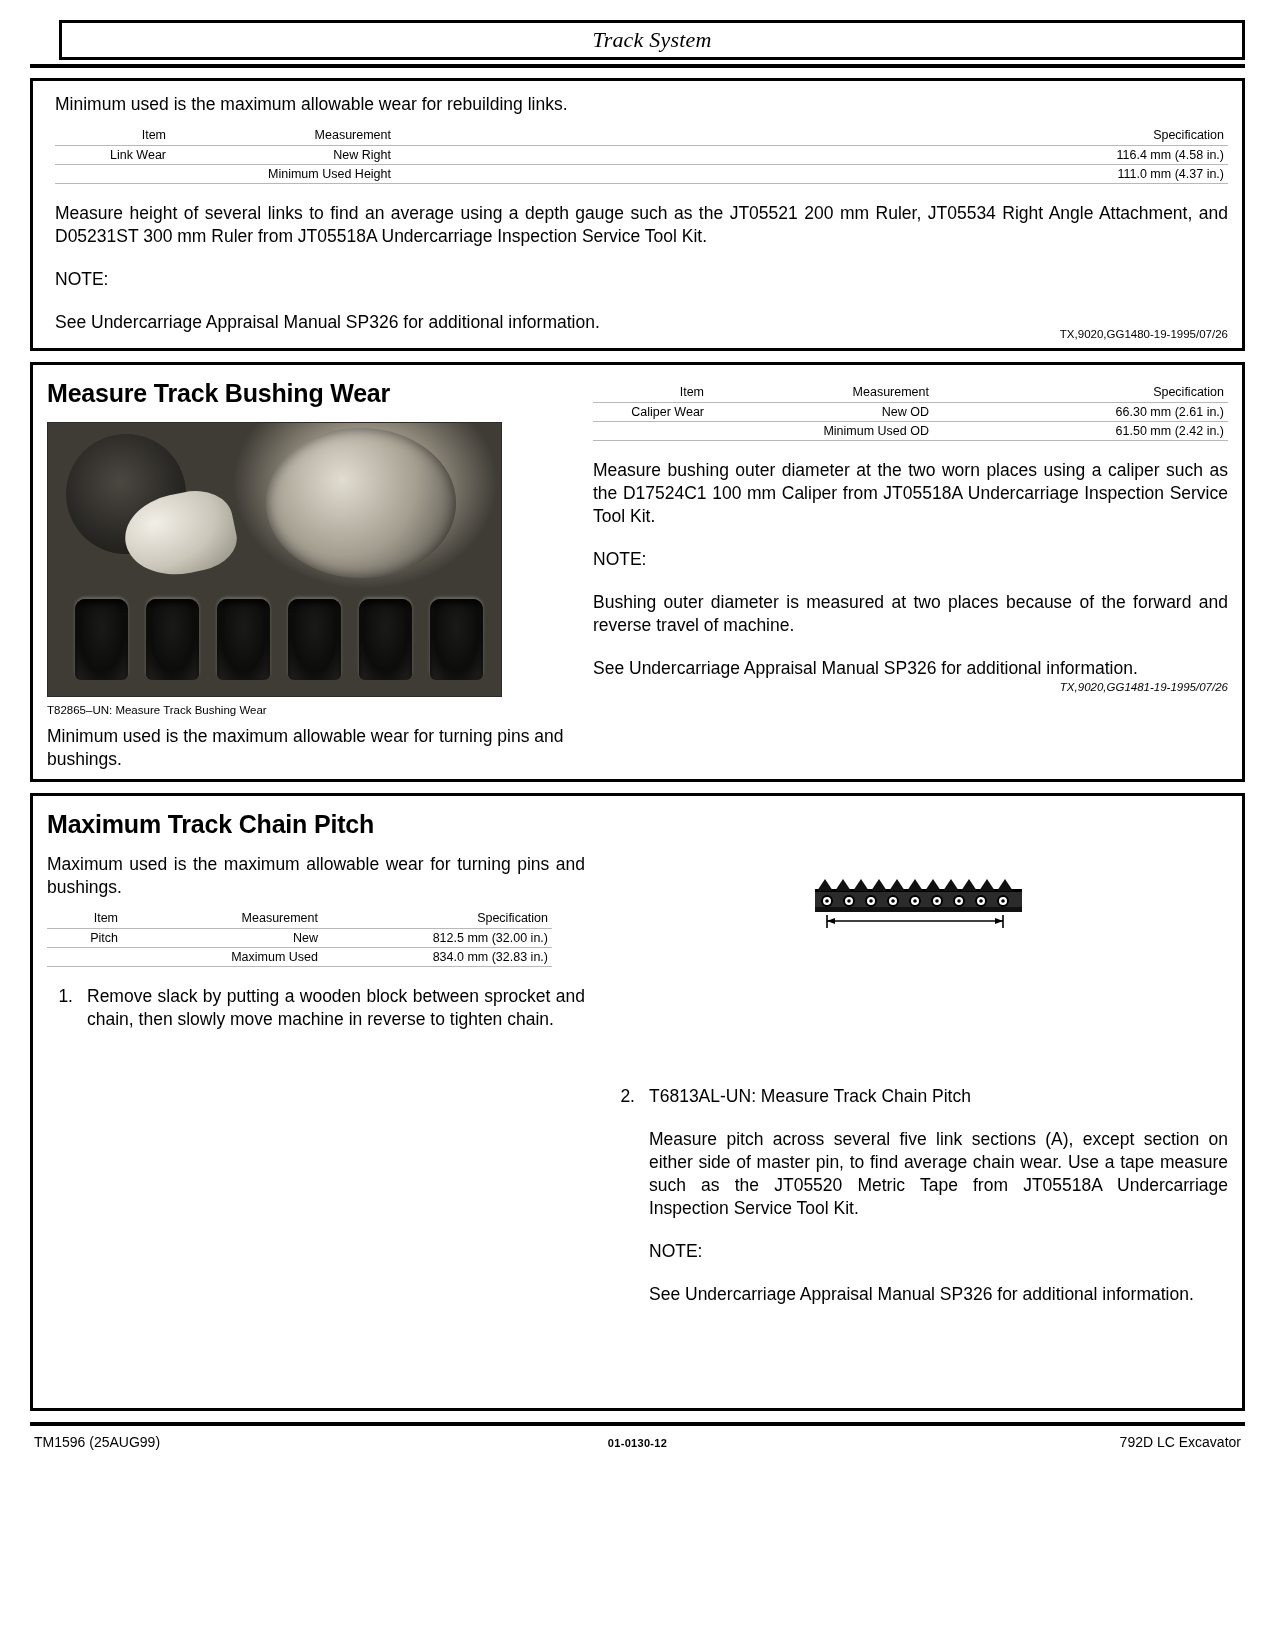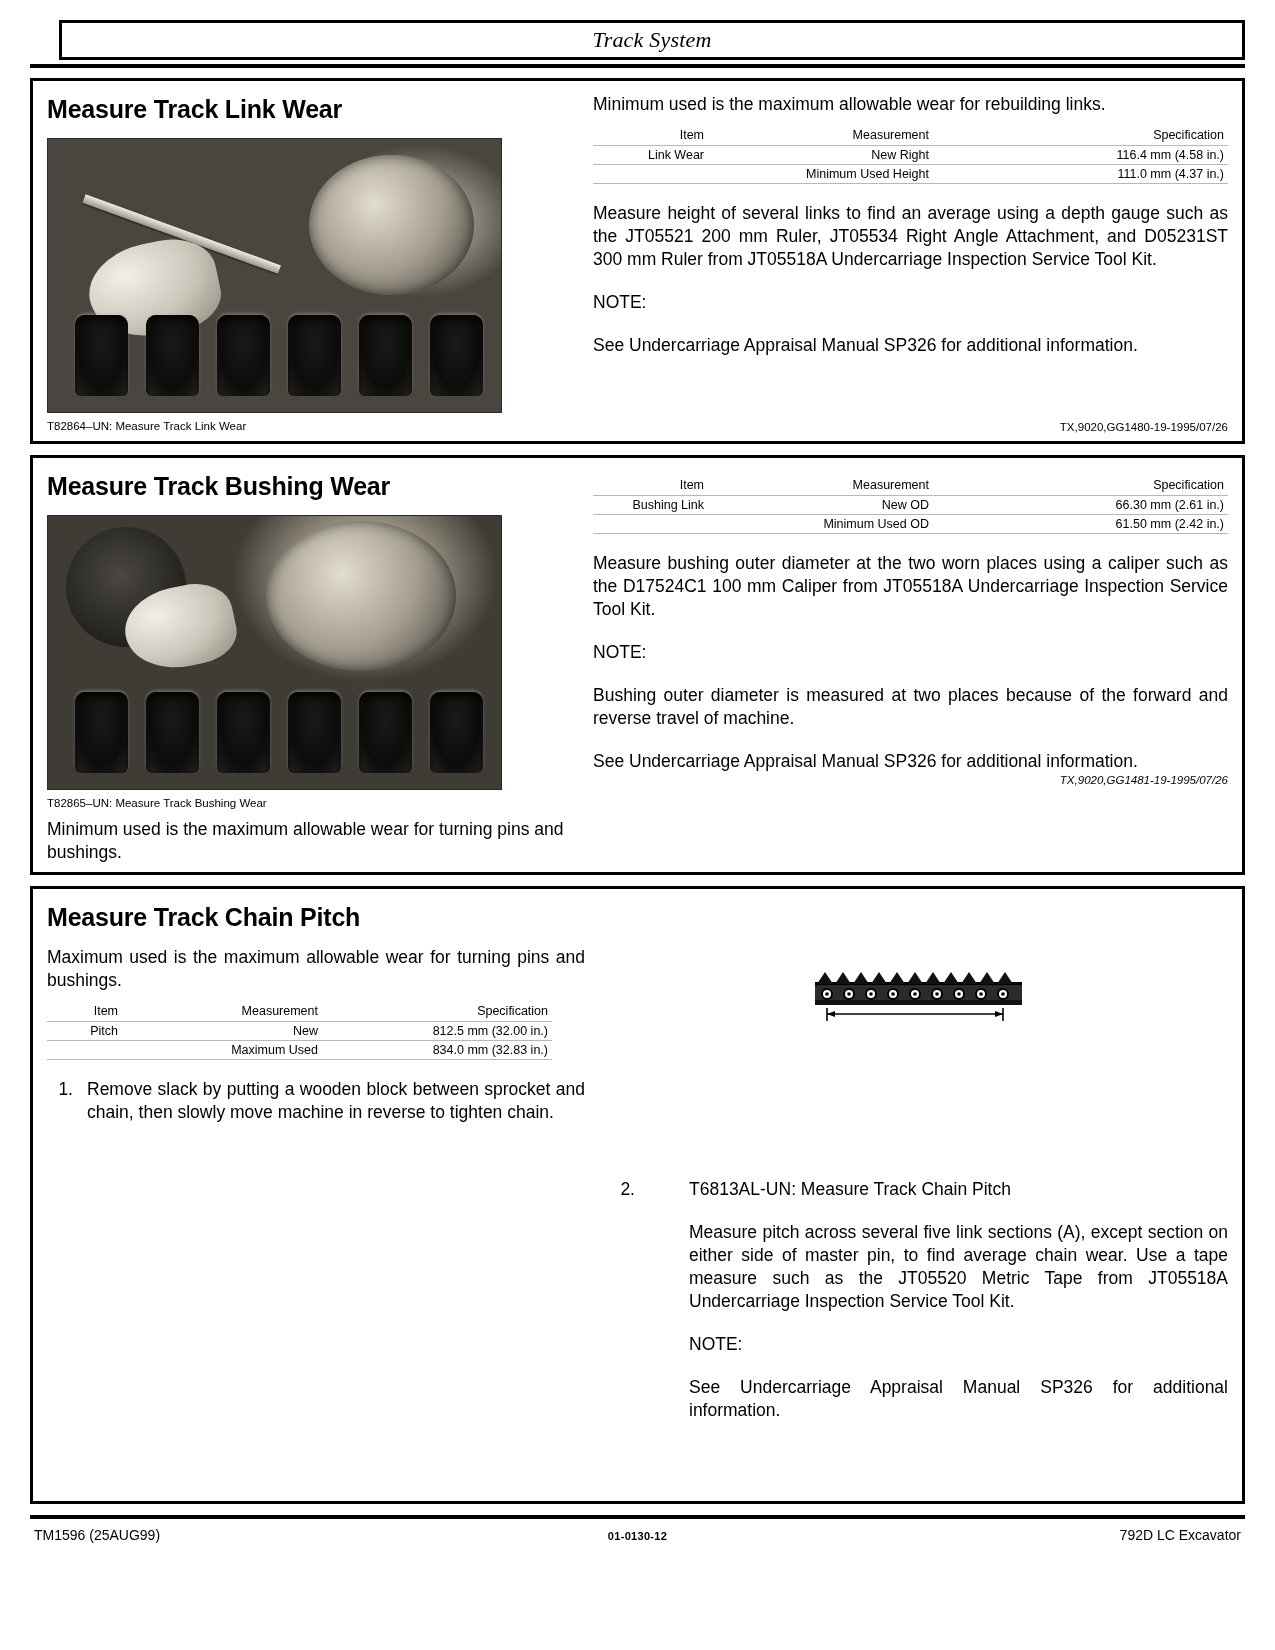--- a/index.html
+++ b/index.html
@@ -221,21 +221,21 @@
   }
   .chain-fig svg { display: block; }
   .chain-cap {
     font-size: 11.5px;
     margin: 6px 0 2px 0;
   }
 
   .step2-block { margin-top: 0; }
   .step2-row { display: flex; }
   .step2-row .num { width: 40px; flex: 0 0 40px; text-align: right; padding-right: 14px; font-size: 17.5px; line-height: 23px; }
-  .step2-row .txt { flex: 1 1 auto; margin-left: 40px; }
+  .step2-row .txt { flex: 1 1 auto; }
   .step2-row .txt p { font-size: 17.5px; line-height: 23px; margin: 0 0 20px 0; text-align: justify; }
 
   
   .footer-rule { height: 4px; background: #000; margin: 0 0 8px 0; }
   .footer {
     display: flex;
     align-items: baseline;
     font-size: 14px;
     padding: 0 4px;
   }
@@ -249,40 +249,20 @@
 <div class="page">
 
   <div class="header-band">
     <div class="header-title">Track System</div>
   </div>
   <div class="header-rule"></div>
 
   <div class="section">
     <div class="section-inner">
 
-      <div class="col-left">
-        <h2 class="sec-title">Measure Track Link Wear</h2>
-
-        <div class="photo ph1">
-          <div class="photo-grad"></div>
-          <div class="drum"></div>
-          <div class="bar-diag"></div>
-          <div class="hand"></div>
-          <div class="sockets">
-            <div class="socket"></div>
-              <div class="socket"></div>
-              <div class="socket"></div>
-            <div class="socket"></div>
-              <div class="socket"></div>
-              <div class="socket"></div>
-          </div>
-        </div>
-
-        <p class="fig-cap">T82864–UN: Measure Track Link Wear</p>
-      </div>
 
       <div class="col-right">
         <p class="body" style="margin-bottom:10px;">Minimum used is the maximum allowable wear for rebuilding links.</p>
 
         <table class="spec">
           <thead>
             <tr>
               <td class="c-item">Item</td>
               <td class="c-meas">Measurement</td>
               <td class="c-spec">Specification</td>
@@ -340,21 +320,21 @@
         <table class="spec" style="margin-top:6px;">
           <thead>
             <tr>
               <td class="c-item">Item</td>
               <td class="c-meas">Measurement</td>
               <td class="c-spec">Specification</td>
             </tr>
           </thead>
           <tbody>
             <tr>
-              <td>Bushing Link</td>
+              <td>Caliper Wear</td>
               <td>New OD</td>
               <td>66.30 mm (2.61 in.)</td>
             </tr>
             <tr>
               <td></td>
               <td>Minimum Used OD</td>
               <td>61.50 mm (2.42 in.)</td>
             </tr>
           </tbody>
         </table>
@@ -364,21 +344,21 @@
         <p class="body">Bushing outer diameter is measured at two places because of the forward and reverse travel of machine.</p>
         <p class="body last">See Undercarriage Appraisal Manual SP326 for additional information.</p>
       </div>
 
     </div>
     <div class="ref-code s2">TX,9020,GG1481-19-1995/07/26</div>
   </div>
 
   <div class="section" style="height:618px;">
     <div class="sec3">
-      <h2 class="sec-title">Measure Track Chain Pitch</h2>
+      <h2 class="sec-title">Maximum Track Chain Pitch</h2>
 
       <div class="sec3-grid">
 
         <div class="sec3-left">
           <p class="body" style="margin-bottom:10px;">Maximum used is the maximum allowable wear for turning pins and bushings.</p>
 
           <table class="spec narrow">
             <thead>
               <tr>
                 <td class="c-item">Item</td>

